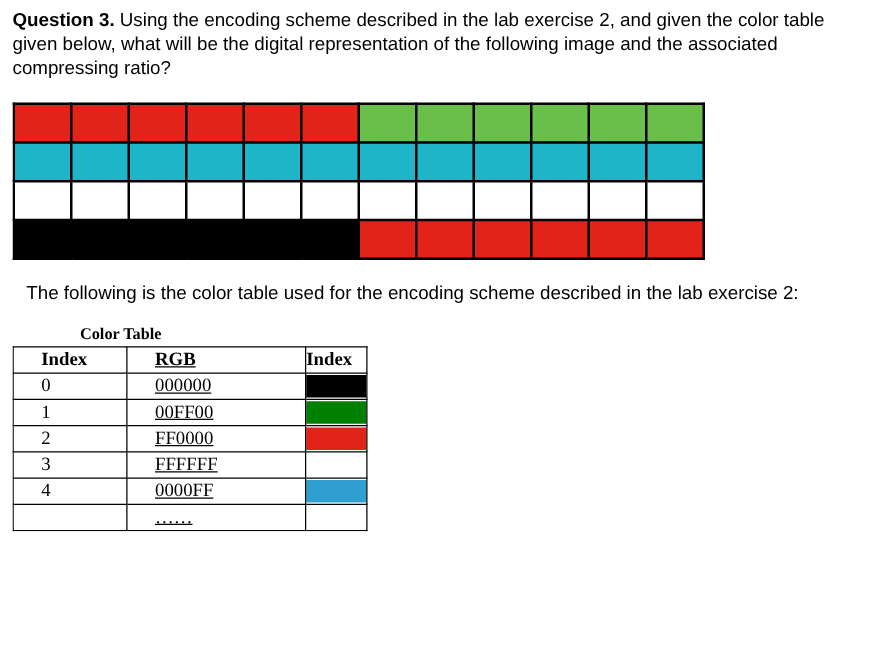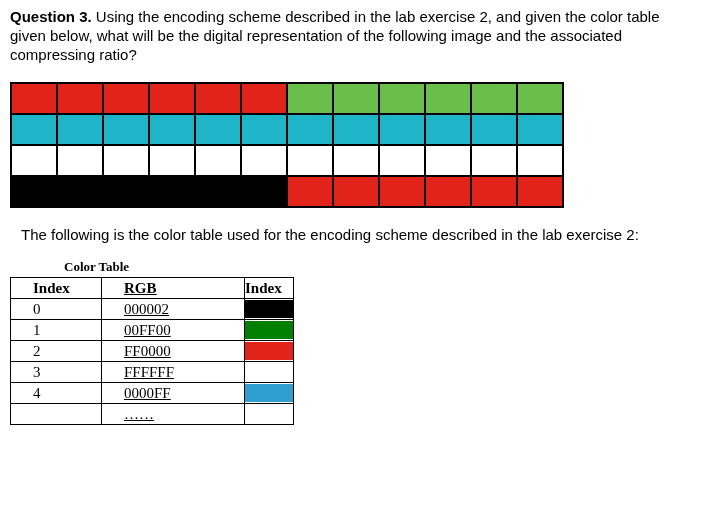--- a/index.html
+++ b/index.html
@@ -140,21 +140,21 @@
   <thead>
     <tr>
       <th class="idx">Index</th>
       <th class="rgb">RGB</th>
       <th class="swatch-cell">Index</th>
     </tr>
   </thead>
   <tbody>
       <tr>
         <td class="idx">0</td>
-        <td class="rgb">000002</td>
+        <td class="rgb">000000</td>
         <td class="swatch-cell">
           <div style="background: rgb(0, 0, 0);"></div>
         </td>
       </tr>
       <tr>
         <td class="idx">1</td>
         <td class="rgb">00FF00</td>
         <td class="swatch-cell">
           <div style="background: rgb(0, 128, 0);"></div>
         </td>

